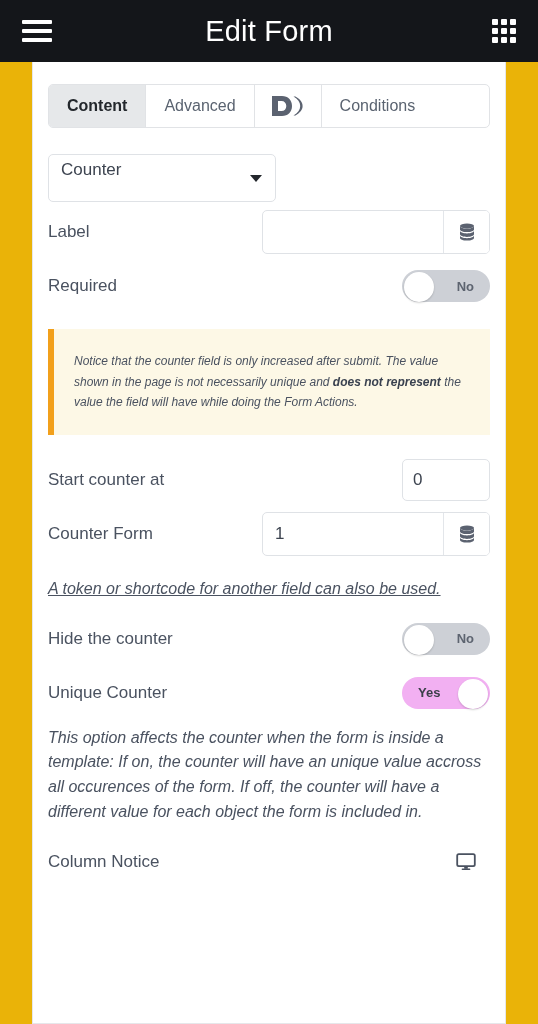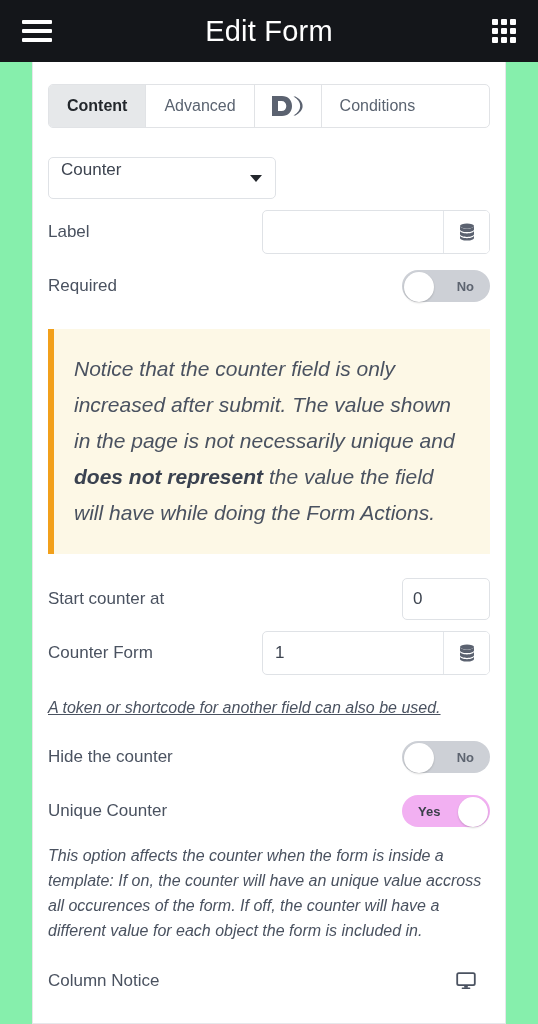--- a/index.html
+++ b/index.html
@@ -61,21 +61,21 @@
   }
   .grid-icon i {
     display: block;
     background: #ffffff;
     border-radius: 1px;
   }
 
   
   .panel-wrap {
     height: 962px;
-    background: #86efac;
+    background: #eab308;
     padding: 0 32px;
   }
   .panel {
     height: 100%;
     border-left: 1px solid #e6e7ea;
     border-right: 1px solid #e6e7ea;
     border-bottom: 1px solid #e6e7ea;
     background: #ffffff;
     padding: 22px 15px 0 15px;
     overflow: hidden;
@@ -128,21 +128,21 @@
   .row-right {
     flex: 0 0 auto;
     display: flex;
     align-items: center;
   }
 
   
   .select {
     position: relative;
     width: 228px;
-    height: 42px;
+    height: 48px;
     border: 1px solid #dfe2e6;
     border-radius: 5px;
     background: #ffffff;
     display: flex;
     align-items: center;
     padding: 0 32px 16px 12px;
     font-size: 17px;
     color: #3d4450;
     cursor: pointer;
   }
@@ -231,21 +231,21 @@
   }
   .switch.on .sw-text { color: #3a3f49; }
 
   
   .notice {
     background: #fdf8e6;
     border-left: 6px solid #f2a01b;
     padding: 22px 22px 22px 20px;
     margin: 16px 0 18px 0;
     font-style: italic;
-    font-size: 21px;
+    font-size: 12px;
     line-height: 1.72;
     color: #4a5260;
   }
   .notice b { font-weight: bold; color: #3a4250; }
 
   
   .help {
     font-style: italic;
     font-size: 16px;
     line-height: 1.55;

